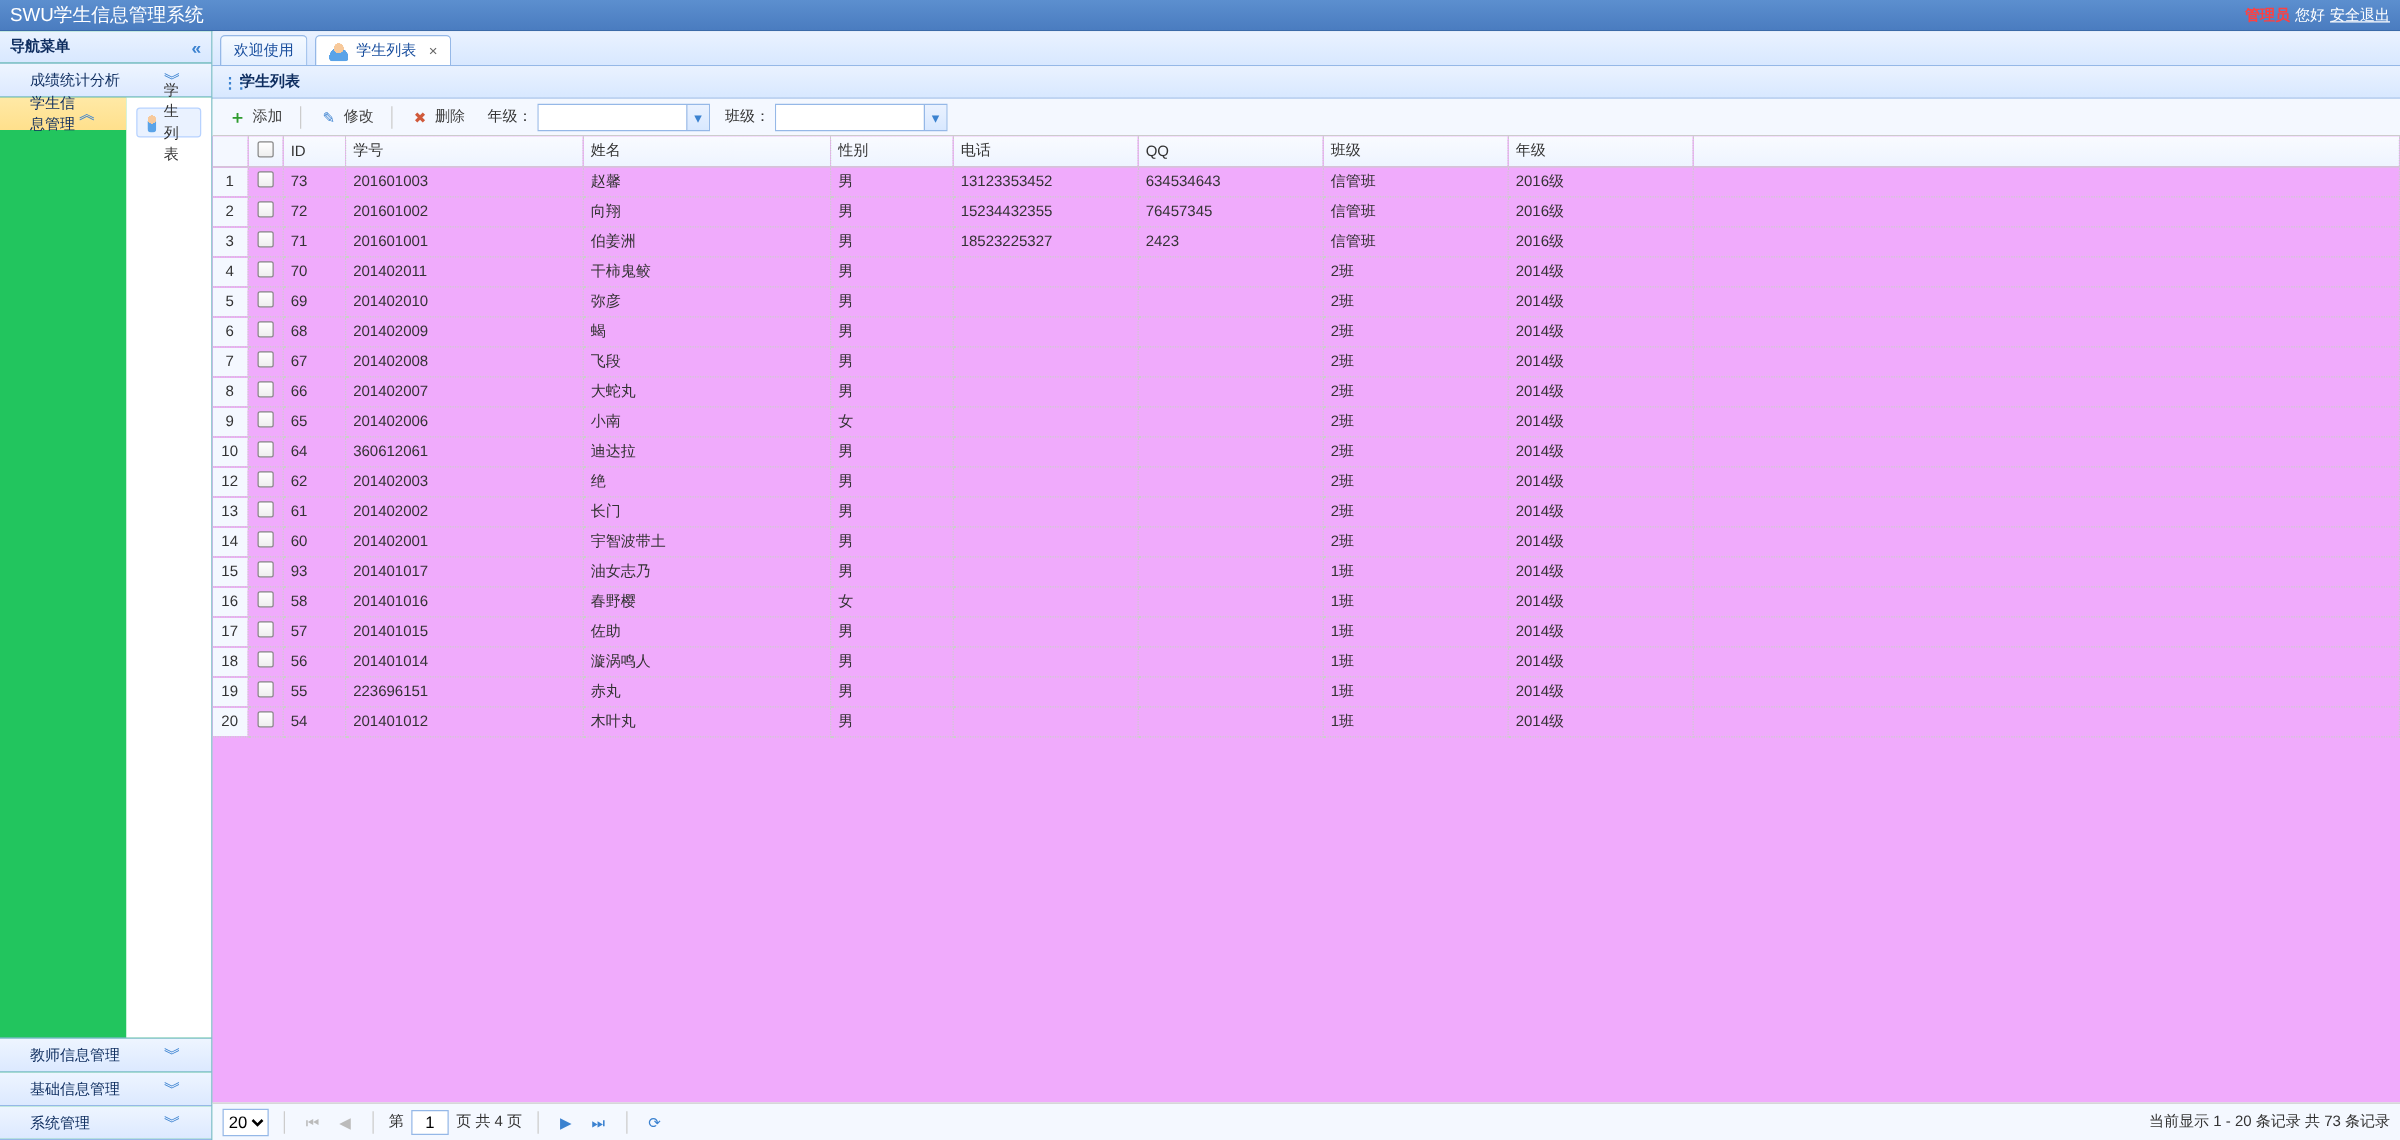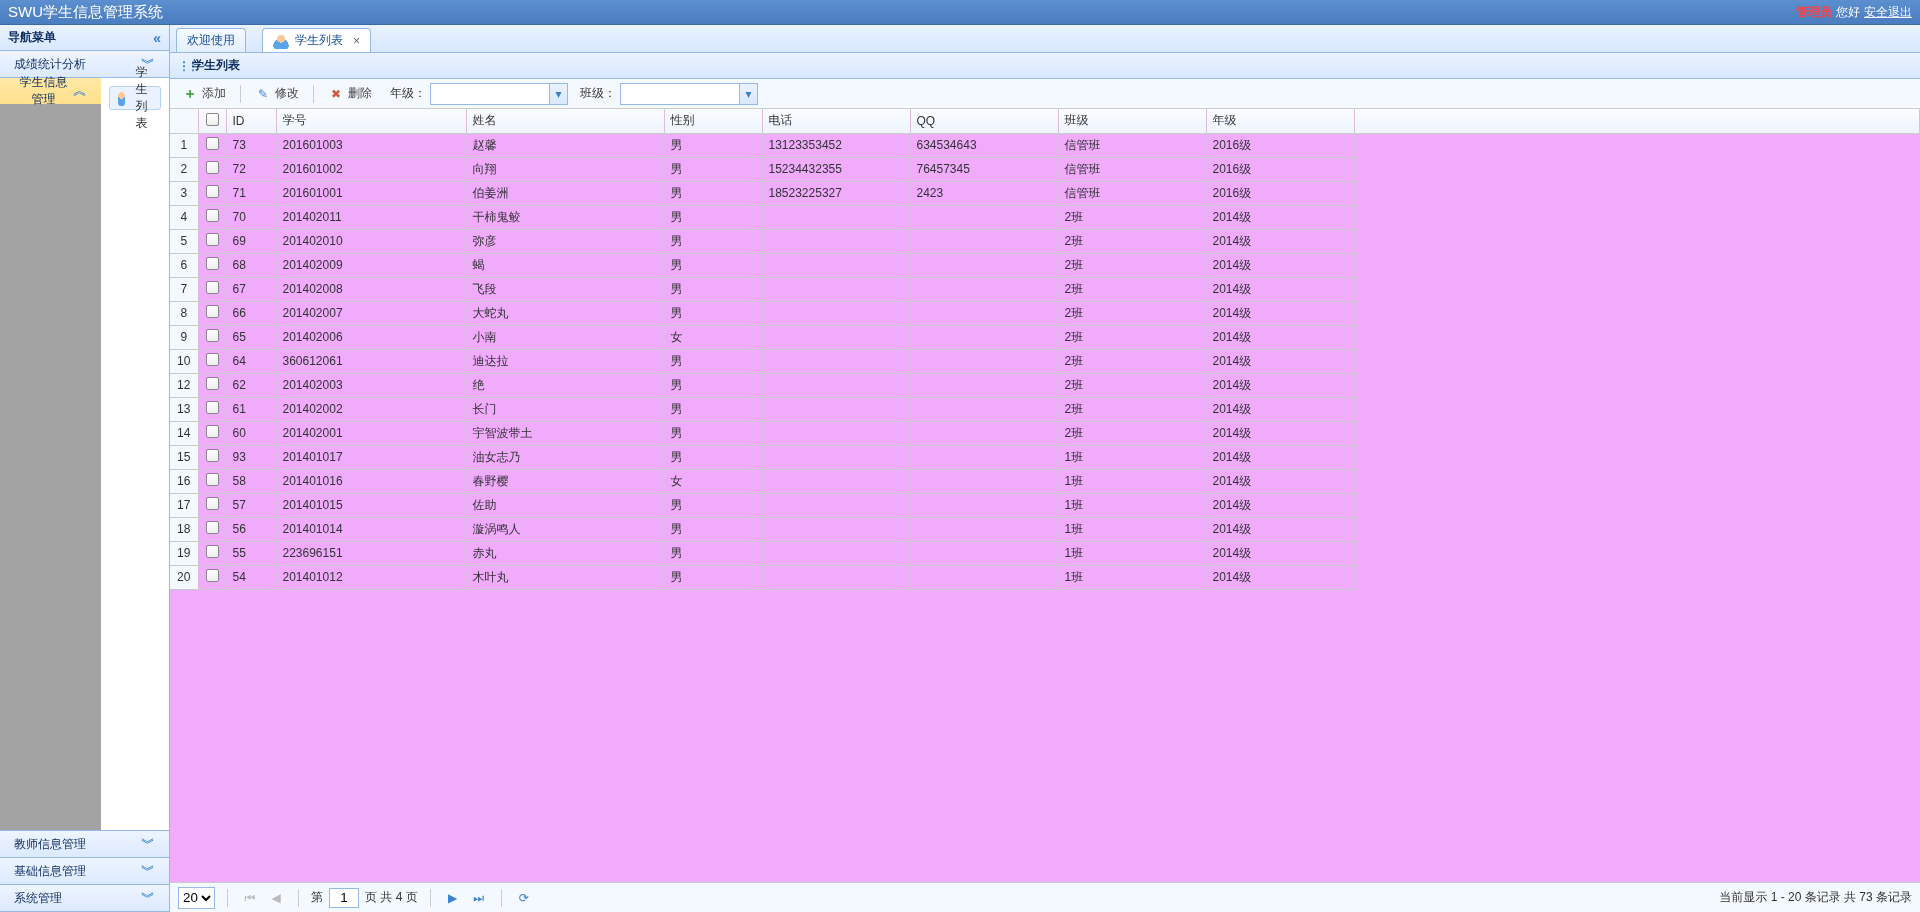--- a/index.html
+++ b/index.html
@@ -8,35 +8,35 @@
 
 
 .header { height: 25px; background: linear-gradient(#5c8fcf,#4a7cc0); color: #fff; display: flex; align-items: center; padding: 0 8px; border-bottom: 1px solid #3b6aa8; }
 .header-title { font-size: 15px; }
 .header-right { margin-left: auto; display: flex; gap: 4px; align-items: flex-end; }
 .header-right .admin { color: #ff4040; font-weight: bold; }
 .header-right .logout { color: #fff; text-decoration: underline; cursor: pointer; }
 
 
 .body { flex: 1; display: flex; min-height: 0; }
-.sidebar { width: 170px; border-right: 1px solid #95b8e7; display: flex; flex-direction: column; background: #a3a3a3; text-align: center; }
+.sidebar { width: 170px; border-right: 1px solid #95b8e7; display: flex; flex-direction: column; background: #22c55e; }
 .nav-header { height: 26px; background: linear-gradient(#eaf2ff,#d8e8ff); border-bottom: 1px solid #95b8e7; display: flex; align-items: center; padding: 0 8px; font-weight: bold; color: #0e2d5f; cursor: pointer; }
 .nav-header .chev { margin-left: auto; color: #3b82d0; font-size: 14px; }
 .accordion-item { border-bottom: 1px solid #95b8e7; }
-.accordion-title { height: 26px; background: linear-gradient(#eef5ff,#dce9ff); display: flex; align-items: center; padding: 0 14px; cursor: pointer; color: #0e2d5f; }
+.accordion-title { height: 26px; background: linear-gradient(#eef5ff,#dce9ff); display: flex; align-items: center; padding: 0 24px; cursor: pointer; color: #0e2d5f; }
 .accordion-title.active { background: linear-gradient(#ffe9a6,#ffe08c); }
 .accordion-title .chev { margin-left: auto; color: #3b82d0; font-size: 14px; }
 .accordion-body { padding: 8px; background: #fff; flex: 1; }
 .nav-node { height: 24px; display: flex; align-items: center; gap: 6px; padding: 0 8px; border: 1px solid #b7d2ff; background: #eaf2ff; border-radius: 3px; cursor: pointer; }
 .acc-spacer { flex: 1; background: #fff; }
 .bottom-items { }
 
 
 .main { flex: 1; display: flex; flex-direction: column; min-width: 0; }
-.tabs-bar { height: 28px; background: linear-gradient(#eaf2ff,#d8e8ff); border-bottom: 1px solid #95b8e7; display: flex; align-items: flex-end; padding: 2px 2px 0 6px; gap: 16px; }
+.tabs-bar { height: 28px; background: linear-gradient(#eaf2ff,#d8e8ff); border-bottom: 1px solid #95b8e7; display: flex; align-items: flex-end; padding: 2px 2px 0 6px; gap: 6px; }
 .tab { height: 24px; padding: 0 10px; display: flex; align-items: center; gap: 6px; border: 1px solid #95b8e7; border-bottom: none; border-radius: 4px 4px 0 0; background: linear-gradient(#f5faff,#e3efff); cursor: pointer; color: #1a4f9e; }
 .tab.active { background: #fff; }
 .tab .close { color: #666; margin-left: 4px; }
 
 .panel-title { height: 26px; background: linear-gradient(#eaf2ff,#d8e8ff); border-bottom: 1px solid #95b8e7; display: flex; align-items: center; padding: 0 8px; gap: 6px; color: #0e2d5f; font-weight: bold; }
 .panel-title .dots { display: inline-block; width: 8px; }
 .panel-title .dots::before { content: "⋮⋮"; letter-spacing: -3px; color: #3b82d0; }
 
 .toolbar { height: 30px; background: #f4f8ff; border-bottom: 1px solid #ccc; display: flex; align-items: center; padding: 0 6px; gap: 4px; }
 .tb-btn { display: flex; align-items: center; gap: 4px; padding: 2px 6px; border-radius: 3px; cursor: pointer; color: #444; }

